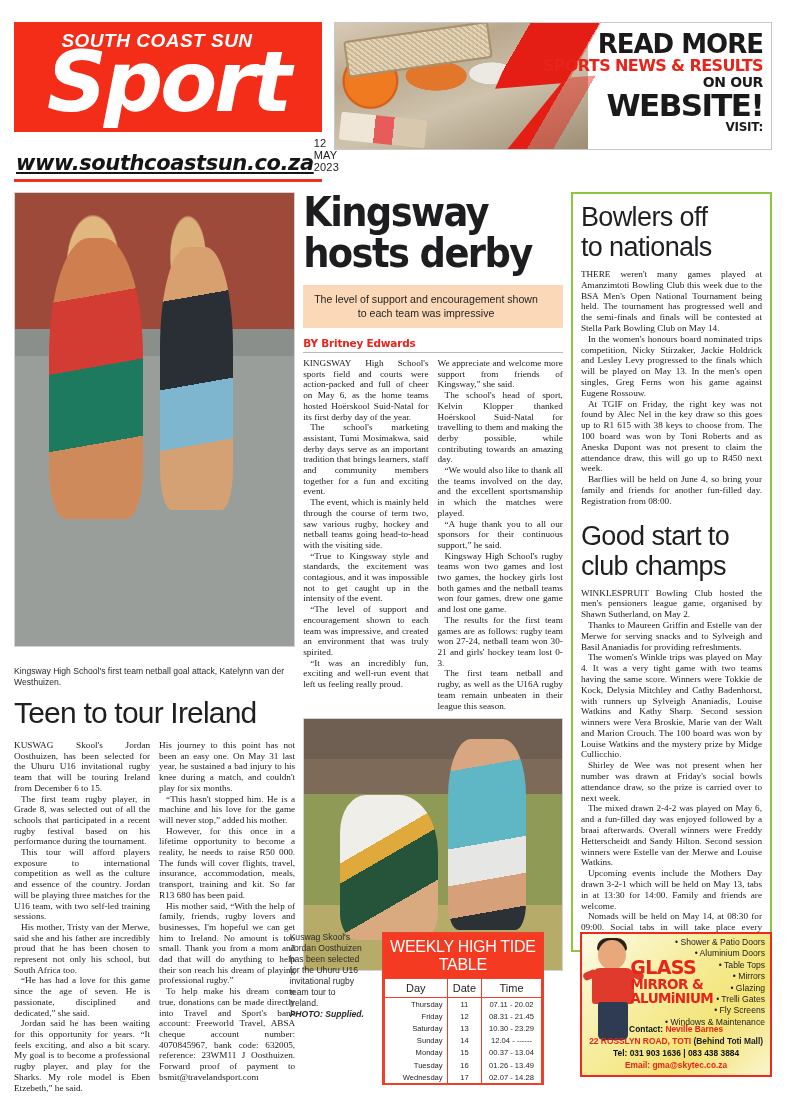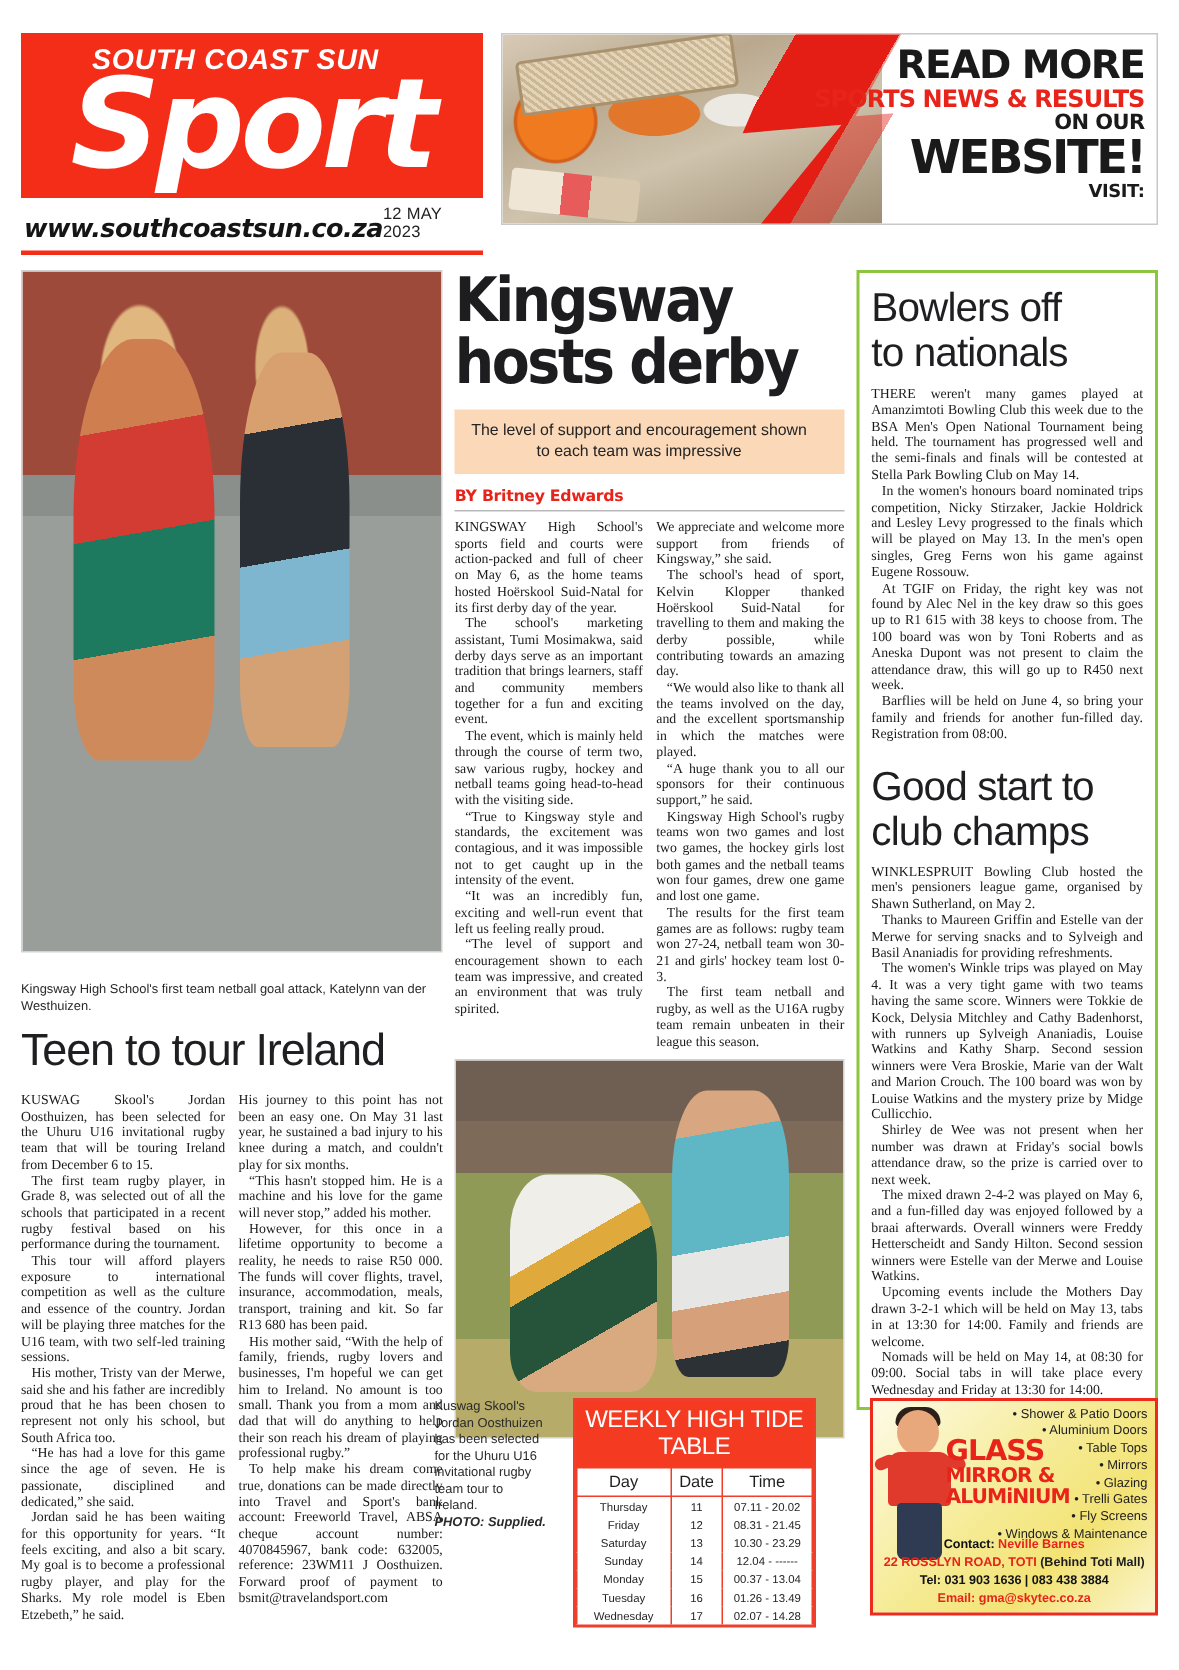--- a/index.html
+++ b/index.html
@@ -45,22 +45,23 @@
     line-height: 94px;
     letter-spacing: -3px;
   }
   .logo-underline {
     display: flex; align-items: flex-end; justify-content: space-between;
     padding: 5px 2px 3px 2px;
   }
   .logo-url {
     font-family: "DejaVu Sans", sans-serif;
     font-style: italic; font-weight: bold;
-    font-size: 17px; color: #151515;
+    font-size: 21px; color: #151515;
     letter-spacing: -0.4px;
+    text-decoration: underline;
   }
   .logo-date {
     font-family: "Liberation Sans", sans-serif;
     font-size: 11px; color: #222; letter-spacing: 0.2px;
     padding-bottom: 2px;
   }
   .logo-rule { height: 3px; background: #f42d18; margin-top: 1px; }
 
   
   .top-ad {
@@ -252,21 +253,21 @@
     font-family: "Liberation Sans", sans-serif;
     font-weight: normal; font-size: 11px; color: #1f1f1f;
     border: 1px solid #ef3e2a; padding: 3px 2px; text-align: center;
   }
   table.tide td {
     font-family: "Liberation Sans", sans-serif;
     font-size: 7.6px; color: #1f1f1f;
     border-left: 1px solid #ef3e2a; border-right: 1px solid #ef3e2a;
     padding: 1.6px 4px;
   }
-  table.tide td.day { text-align: center; }
+  table.tide td.day { text-align: right; }
   table.tide td.date { text-align: center; }
   table.tide td.time { text-align: center; }
 
   
   .glass-ad {
     width: 206px; border: 2px solid #ec2b1c;
     position: relative; overflow: hidden; height: 145px;
     background: linear-gradient(135deg, #fdfbe8 0%, #f6ec9a 42%, #f3e375 70%, #faf5cf 100%);
   }
   .glass-person {
@@ -383,22 +384,22 @@
 
       <div class="byline">BY Britney Edwards</div>
       <div class="byline-rule"></div>
 
       <div class="body-2col">
         <div>
           <p class="bt first">KINGSWAY High School's sports field and courts were action-packed and full of cheer on May 6, as the home teams hosted Hoërskool Suid-Natal for its first derby day of the year.</p>
           <p class="bt">The school's marketing assistant, Tumi Mosimakwa, said derby days serve as an important tradition that brings learners, staff and community members together for a fun and exciting event.</p>
           <p class="bt">The event, which is mainly held through the course of term two, saw various rugby, hockey and netball teams going head-to-head with the visiting side.</p>
           <p class="bt">“True to Kingsway style and standards, the excitement was contagious, and it was impossible not to get caught up in the intensity of the event.</p>
+          <p class="bt">“The level of support and encouragement shown to each team was impressive, and created an environment that was truly spirited.</p>
           <p class="bt">“It was an incredibly fun, exciting and well-run event that left us feeling really proud.</p>
-          <p class="bt">“The level of support and encouragement shown to each team was impressive, and created an environment that was truly spirited.</p>
         </div>
         <div>
           <p class="bt first">We appreciate and welcome more support from friends of Kingsway,” she said.</p>
           <p class="bt">The school's head of sport, Kelvin Klopper thanked Hoërskool Suid-Natal for travelling to them and making the derby possible, while contributing towards an amazing day.</p>
           <p class="bt">“We would also like to thank all the teams involved on the day, and the excellent sportsmanship in which the matches were played.</p>
           <p class="bt">“A huge thank you to all our sponsors for their continuous support,” he said.</p>
           <p class="bt">Kingsway High School's rugby teams won two games and lost two games, the hockey girls lost both games and the netball teams won four games, drew one game and lost one game.</p>
           <p class="bt">The results for the first team games are as follows: rugby team won 27-24, netball team won 30-21 and girls' hockey team lost 0-3.</p>
           <p class="bt">The first team netball and rugby, as well as the U16A rugby team remain unbeaten in their league this season.</p>
         </div>

